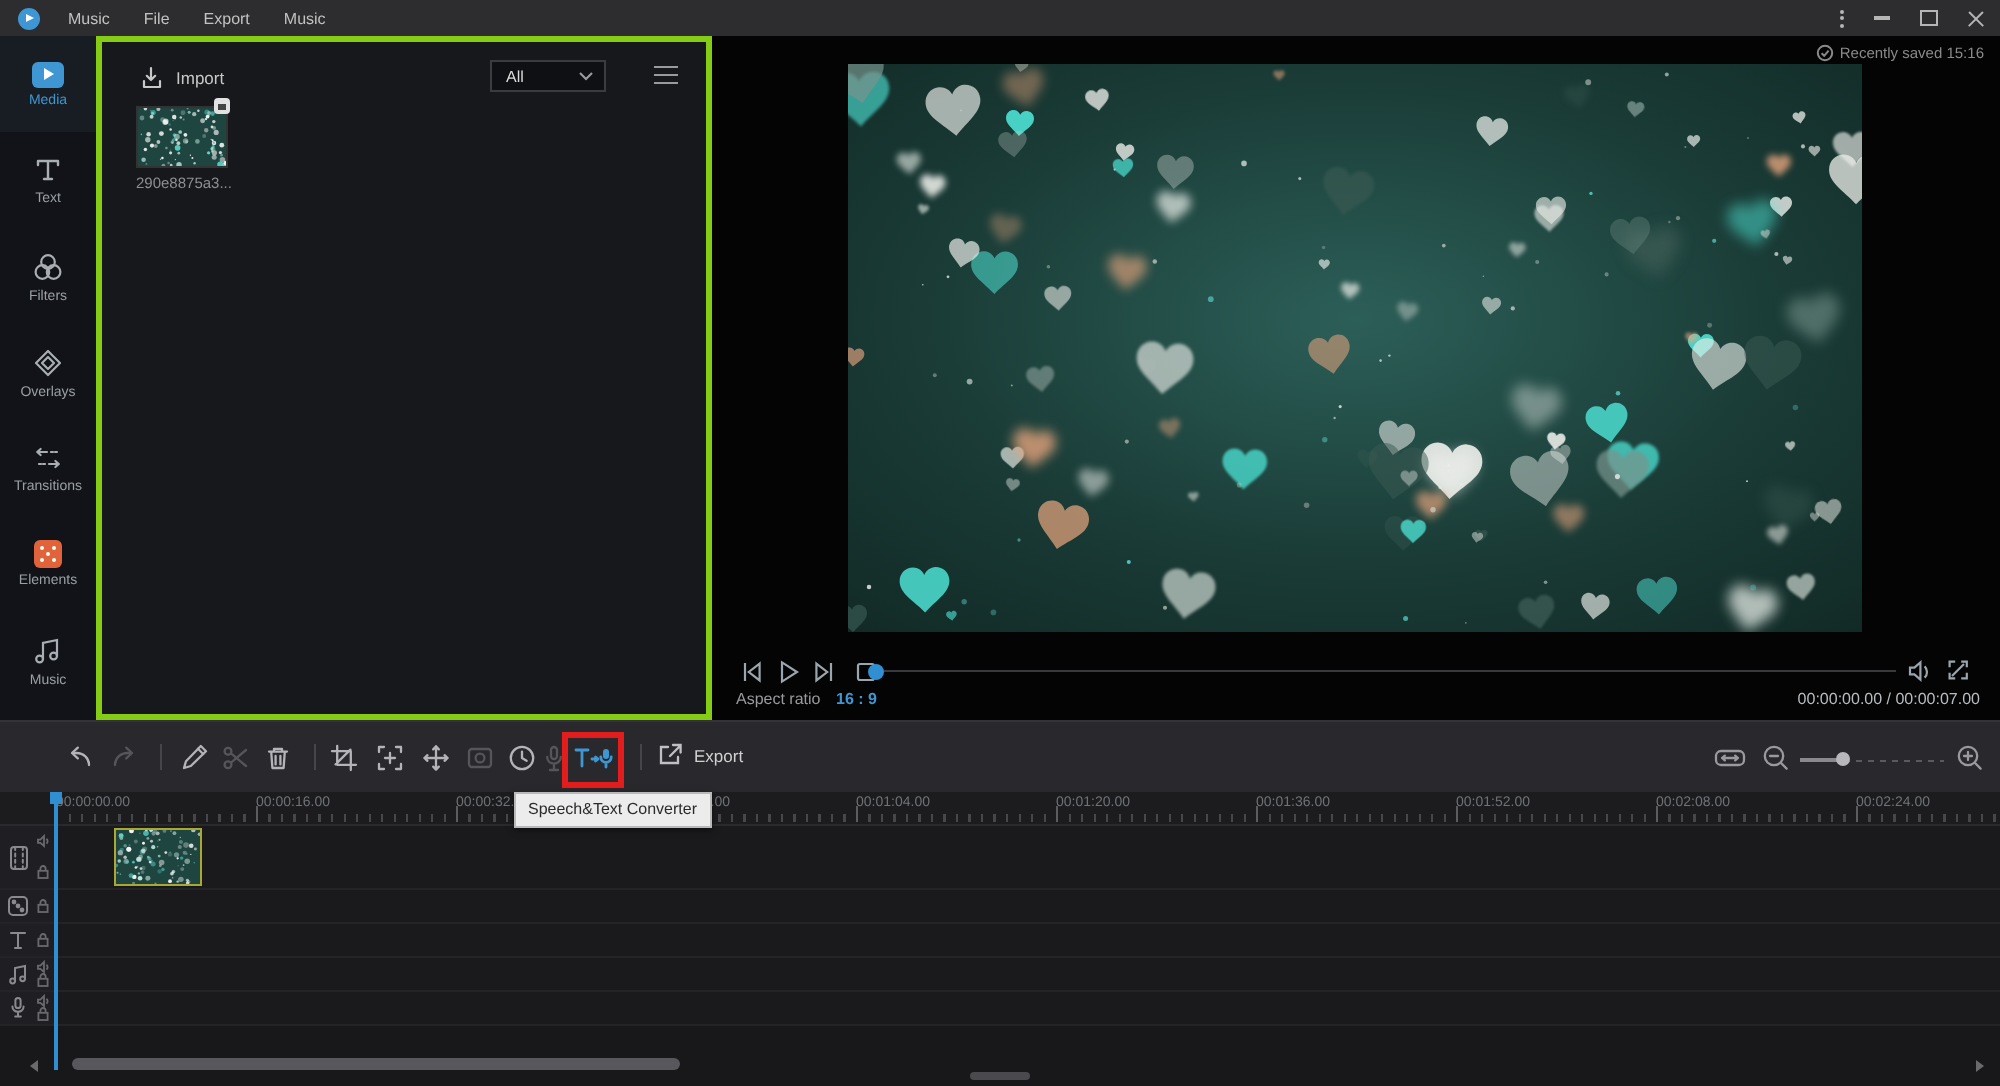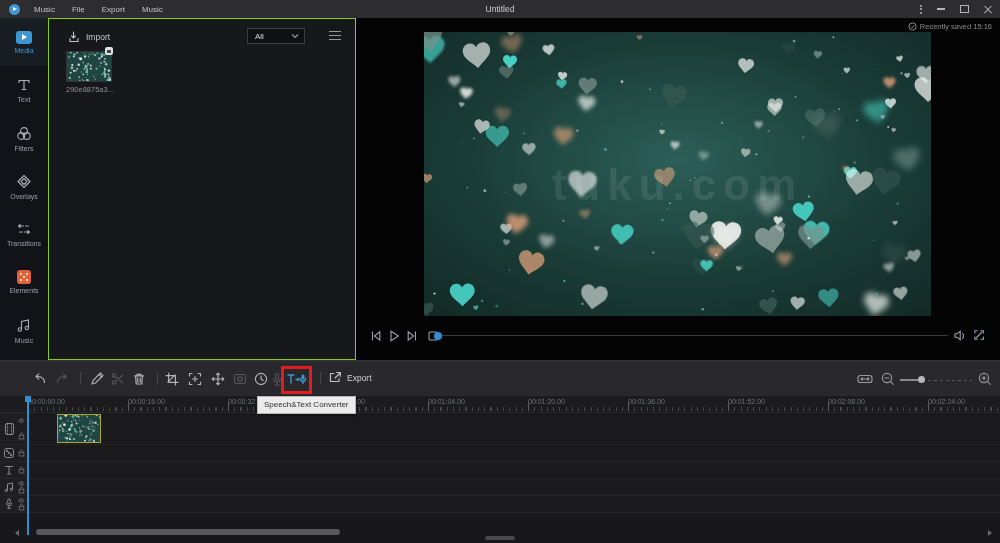--- a/index.html
+++ b/index.html
@@ -24,21 +24,21 @@
   
   .sidebar{position:absolute;left:0;top:18px;width:48px;height:342px;background:#121318;z-index:4;}
   .side-item{height:48px;display:flex;flex-direction:column;align-items:center;justify-content:center;gap:3px;color:#9aa0a6;}
   .side-item .lbl{font-size:7px;}
   .side-item.sel{background:#181d24;color:#3e97d3;}
   .media-ic{width:16px;height:13px;border-radius:3px;background:#3e97d3;position:relative;}
   .media-ic:before{content:"";position:absolute;left:6px;top:3.5px;border-left:5px solid #fff;border-top:3px solid transparent;border-bottom:3px solid transparent;}
   .elem-ic{width:14px;height:14px;border-radius:3px;background:#e0633c;position:relative;}
   .elem-ic i{position:absolute;width:2px;height:2px;border-radius:50%;background:#ffe;}
   
-  .media-panel{position:absolute;left:48px;top:18px;width:308px;height:342px;background:#17181c;border:1px solid #84cc16;box-sizing:border-box;z-index:3;}
+  .media-panel{position:absolute;left:48px;top:18px;width:308px;height:342px;background:#17181c;border:3px solid #84cc16;box-sizing:border-box;z-index:3;}
   .imp{position:absolute;left:18px;top:11px;display:flex;align-items:center;gap:6px;color:#c8c8c8;font-size:8.5px;}
   .allbox{position:absolute;right:50px;top:9px;width:58px;height:16px;background:#0f1013;border:1px solid #3c3c40;display:flex;align-items:center;box-sizing:border-box;}
   .allbox .v{font-size:8px;color:#ddd;margin-left:7px;flex:1;}
   .listic{position:absolute;right:14px;top:12px;display:flex;flex-direction:column;gap:2.5px;}
   .listic i{display:block;width:12px;height:1.3px;background:#9a9a9e;}
   .thumbwrap{position:absolute;left:17px;top:32px;width:44px;height:29px;}
   .thumbwrap svg{border:1px solid #333;box-sizing:content-box;}
   .badge{position:absolute;right:-3px;top:-4px;width:8px;height:8px;background:#e2e2e2;border-radius:2px;}
   .badge:before{content:"";position:absolute;left:2px;top:2.5px;width:4px;height:3px;background:#444;}
   .clipname{position:absolute;left:17px;top:66px;font-size:7.5px;color:#8f8f93;}
@@ -98,21 +98,20 @@
 <body>
 
 <div class="titlebar">
   <div class="logo"></div>
   <div class="menu">
     <span>Music</span>
     <span>File</span>
     <span>Export</span>
     <span>Music</span>
   </div>
-  <div class="wtitle">Untitled</div>
   <div class="winbtns">
     <div class="dots3">
         <i></i>
         <i></i>
         <i></i>
       </div>
     <div class="minbar"></div>
     <div class="maxbox"></div>
     <div class="closex"></div>
   </div>
@@ -479,21 +478,20 @@
           <circle cx="464.2" cy="95.0" r="1.03" fill="#e8efe9" opacity="0.70"></circle>
           <circle cx="133.3" cy="52.8" r="0.57" fill="#e8efe9" opacity="0.66"></circle>
           <circle cx="266.3" cy="148.3" r="0.64" fill="#e8efe9" opacity="0.73"></circle>
           <circle cx="225.9" cy="57.3" r="0.77" fill="#e8efe9" opacity="0.68"></circle>
           <circle cx="60.8" cy="158.8" r="1.46" fill="#e8efe9" opacity="0.60"></circle>
           <circle cx="473.7" cy="171.7" r="1.38" fill="#5ee0d4" opacity="0.31"></circle>
           <circle cx="10.5" cy="261.5" r="1.12" fill="#e8efe9" opacity="0.84"></circle>
           <circle cx="72.7" cy="274.2" r="1.41" fill="#5ee0d4" opacity="0.34"></circle>
         </g>
     </svg>
-    <div class="wm">tuku.com</div>
   </div>
   <div class="pv-ctl">
     <div class="pbtn" style="left:12px">
       <svg width="14" height="14">
           <path d="M4.5 3.5v9"></path>
           <path d="M11.8 3.8L6.4 8l5.4 4.2z"></path>
         </svg>
       </div>
     <div class="pbtn" style="left:30px">
       <svg width="14" height="14">
@@ -518,20 +516,25 @@
           <path d="M3 5.8v3.4h2.2l3 2.6V3.2l-3 2.6z"></path>
           <path d="M10.3 5.2c1.6 1.5 1.6 4.1 0 5.6"></path>
         </svg>
       </div>
     <div class="pbtn" style="left:616px">
       <svg width="14" height="14">
           <path d="M2.8 5.6V2.8h2.8M11.2 2.8h2.8? " display="none"></path>
           <path d="M2.8 5.6V2.8h2.8M8.6 2.8h2.8v2.8M11.4 8.4v2.8H8.6M5.6 11.2H2.8V8.4M4 10l6-6"></path>
         </svg>
       </div>
+  </div>
+  <div class="pv-foot">
+    <span class="ar-lab">Aspect ratio</span>
+    <span class="ar-val">16 : 9</span>
+    <span class="tc">00:00:00.00 / 00:00:07.00</span>
   </div>
 </div>
 
 <div class="toolbar">
   <div class="tbi" style="left:31px">
     <svg width="16" height="16">
         <path d="M12.5 11.5c0-3.5-2.8-6-6.3-6H4.4"></path>
         <path d="M6.9 2.8L4 5.5l2.9 2.7"></path>
       </svg>
     </div>

